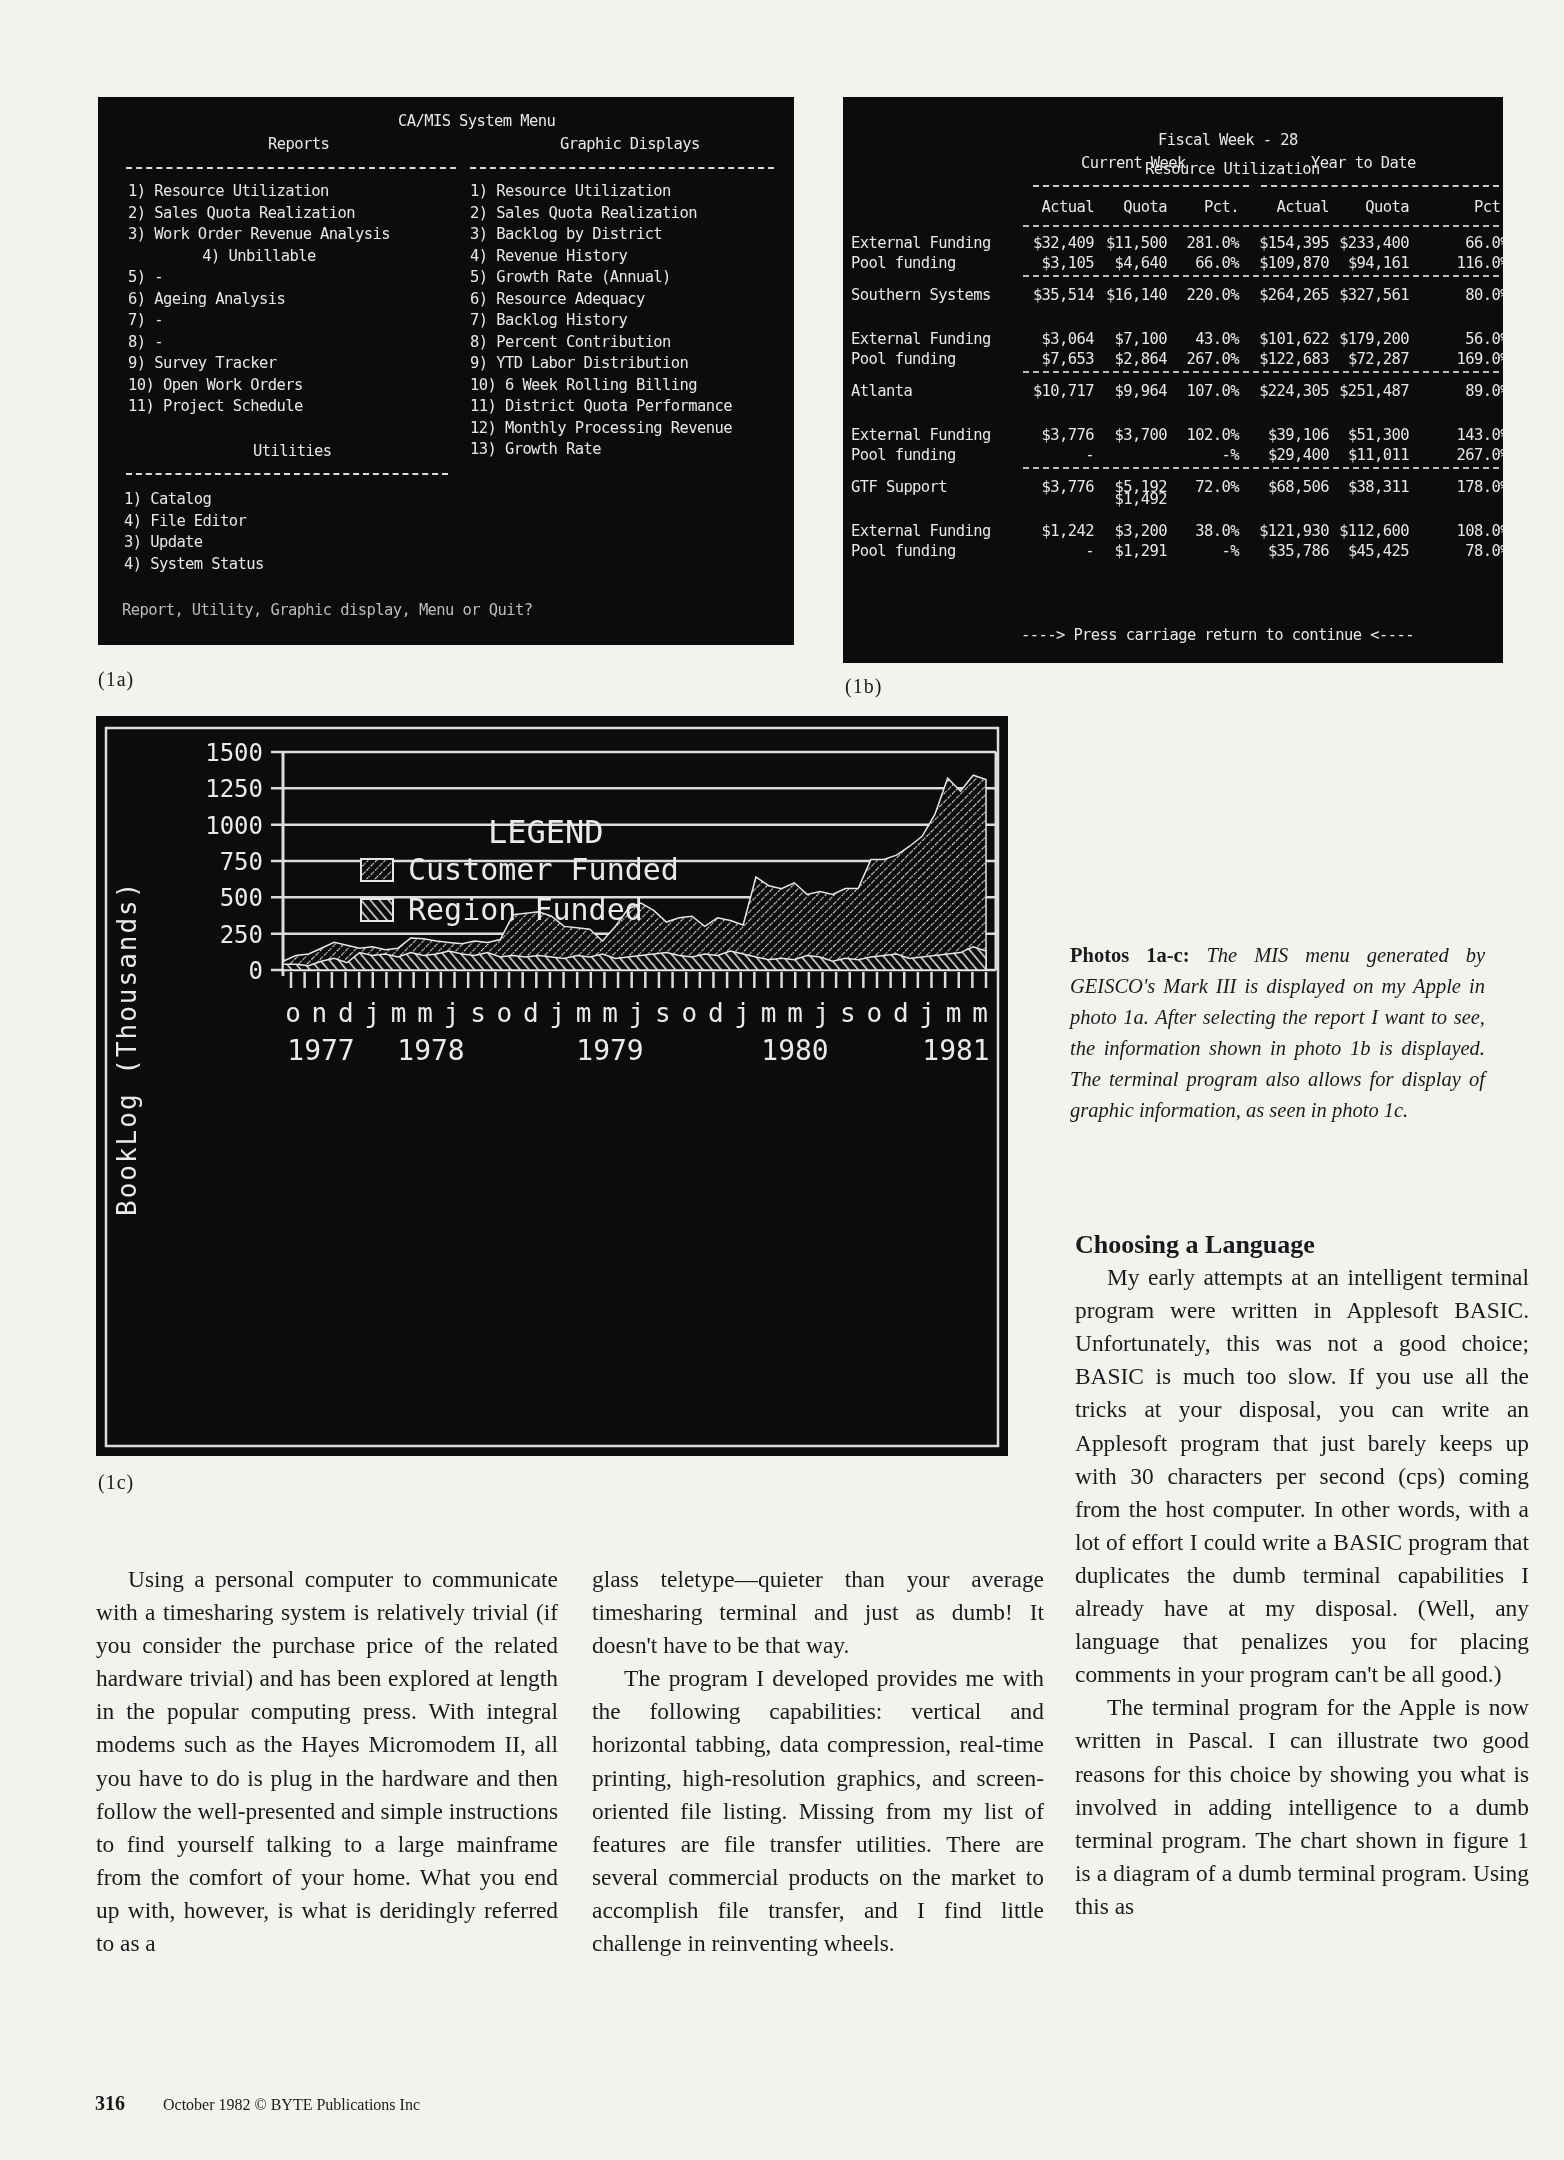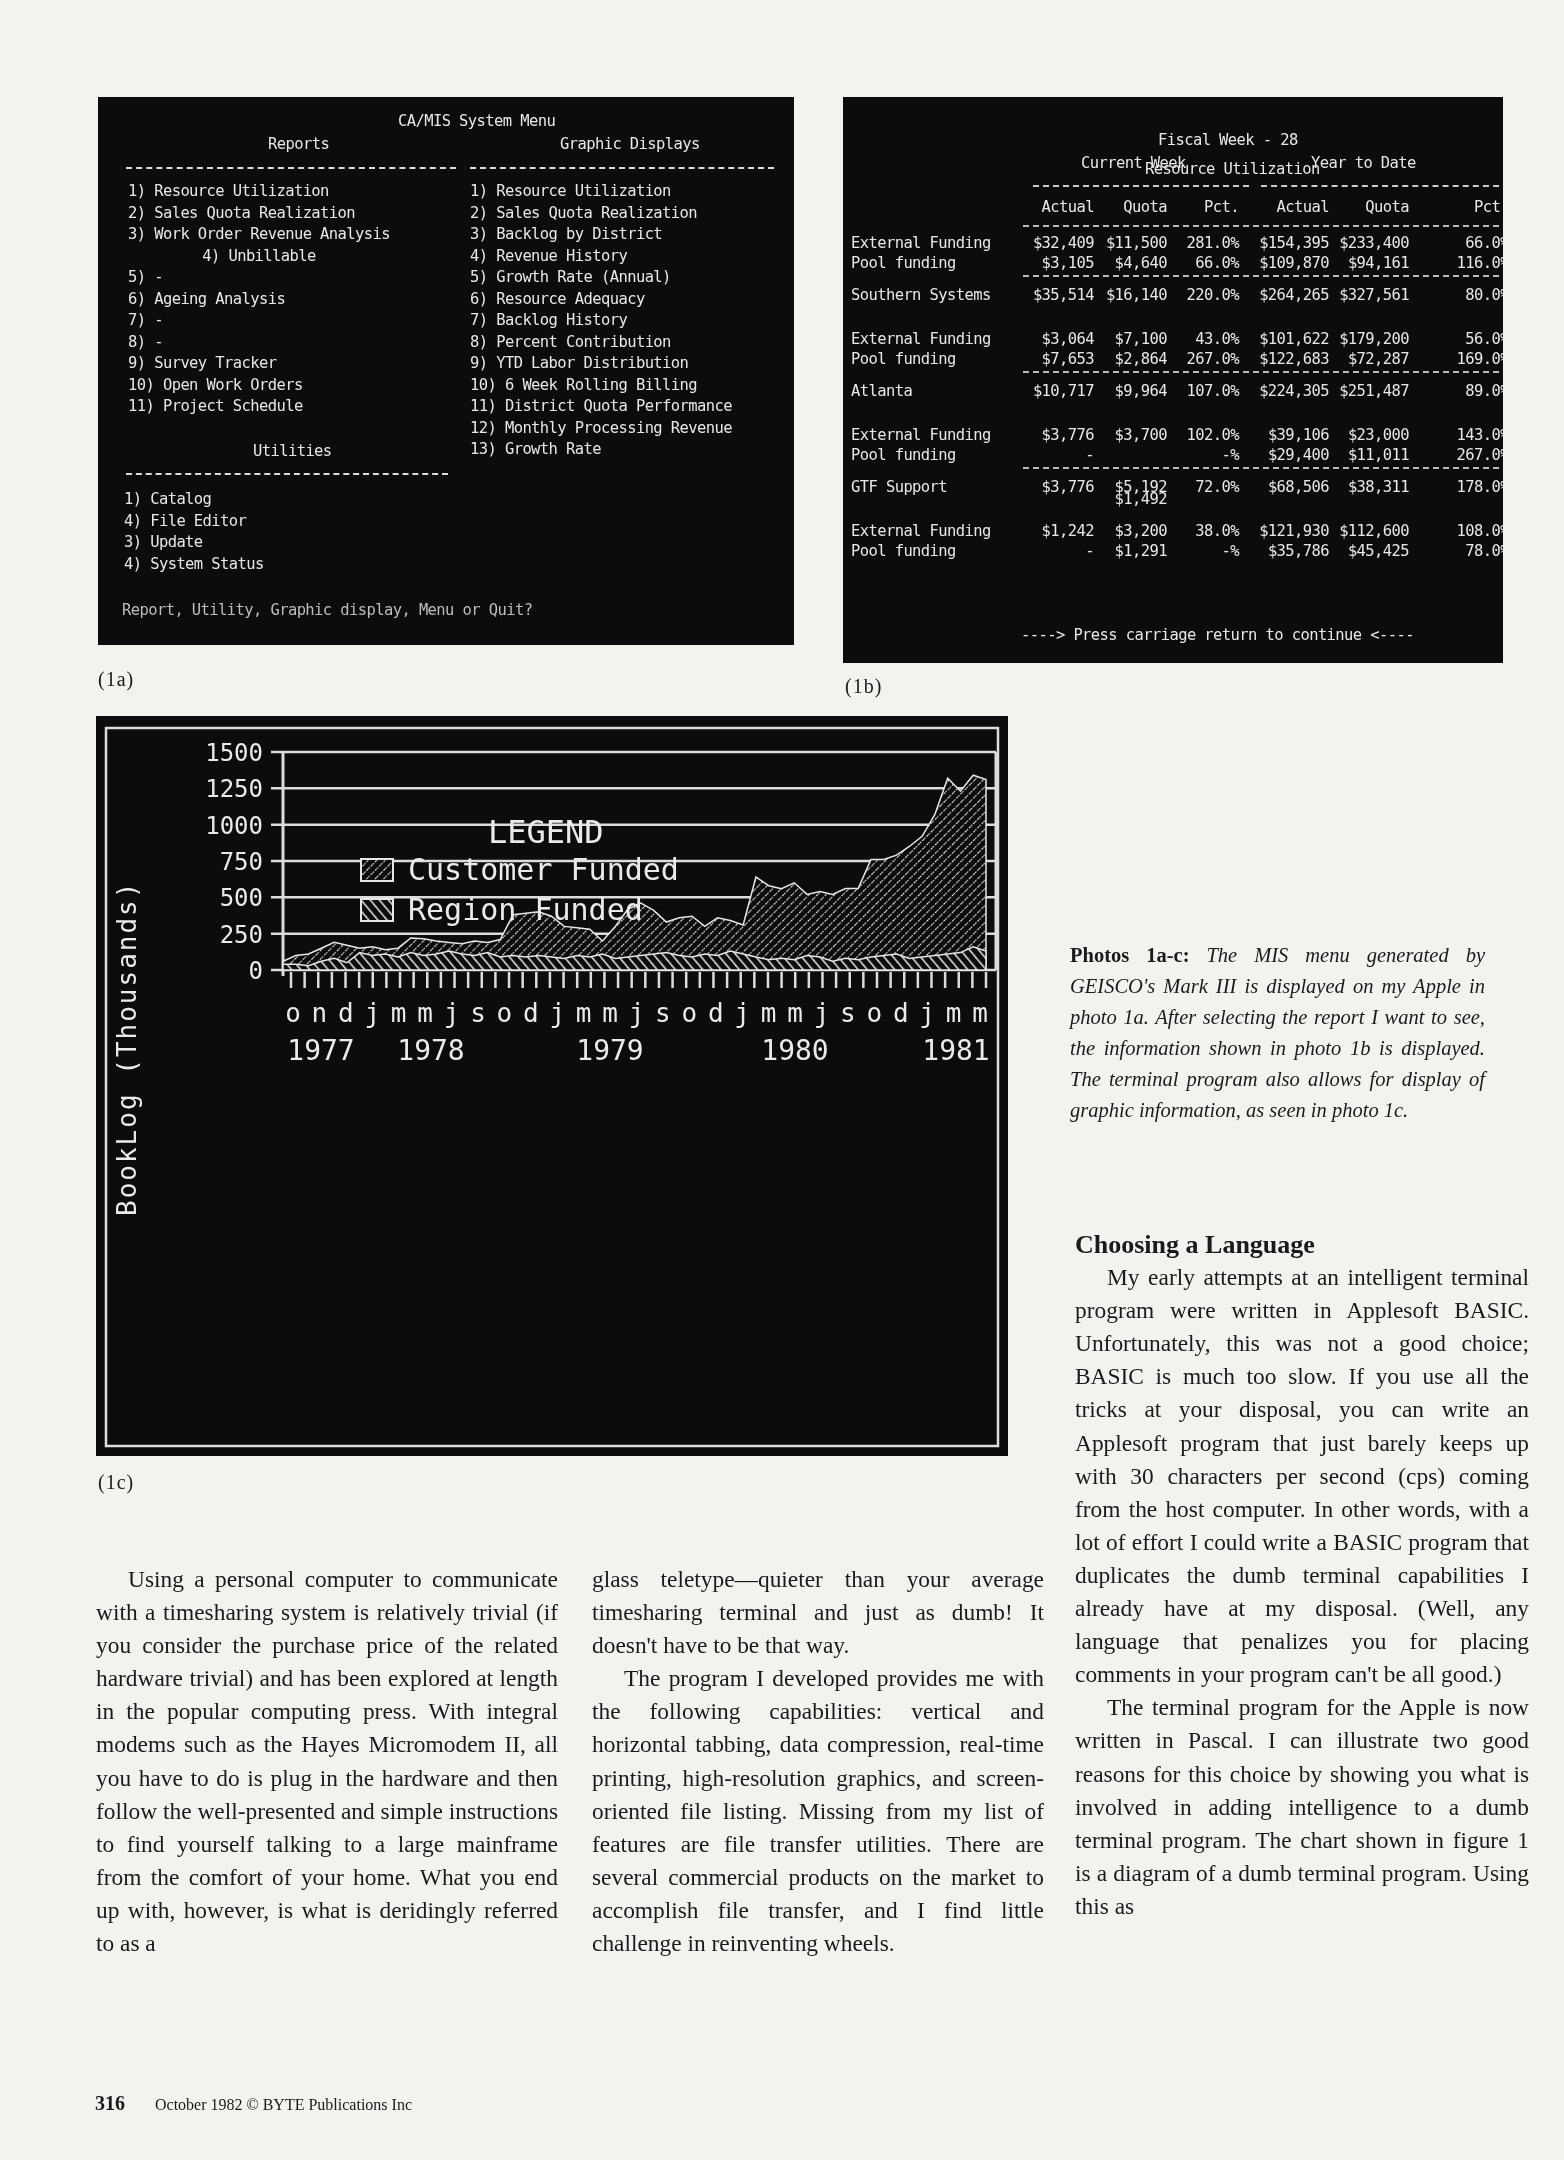--- a/index.html
+++ b/index.html
@@ -8,21 +8,21 @@
   .crt{font-family:"DejaVu Sans Mono","Liberation Mono",monospace;color:#e8e8e8;font-size:15.5px;line-height:21.5px;white-space:pre;position:absolute;letter-spacing:-0.6px;transform:scaleY(1.05);}
   .dim{color:#bdbdbd;}
   .plabel{position:absolute;font-family:"Liberation Serif",serif;font-size:20px;letter-spacing:1px;}
   .col{position:absolute;font-size:23.4px;line-height:33.1px;text-align:justify;}
   .col p{margin:0;text-indent:32px;}
   .col p.noindent{text-indent:0;}
   .caption{position:absolute;left:1070px;top:940px;width:415px;font-size:20.5px;line-height:31px;font-style:italic;text-align:justify;}
   .caption b{font-style:normal;}
   h3{margin:0;font-size:26px;font-family:"Liberation Serif",serif;font-weight:bold;}
   .footer{position:absolute;left:95px;top:2092px;font-size:16px;}
-  .footer .pg{font-weight:bold;font-size:20px;margin-right:26px;}
+  .footer .pg{font-weight:bold;font-size:20px;margin-right:34px;}
   svg text{font-family:"DejaVu Sans Mono","Liberation Mono",monospace;fill:#eaeaea;}
 </style>
 </head>
 <body>
 
 <div class="photo" style="left:98px;top:97px;width:696px;height:548px;">
   <div class="crt" style="left:300px;top:14px;">CA/MIS System Menu</div>
   <div class="crt" style="left:170px;top:37px;">Reports</div>
   <div class="crt" style="left:462px;top:37px;">Graphic Displays</div>
   <div style="position:absolute;left:28px;top:70px;width:330px;border-top:2px dashed #ddd;"></div>
@@ -124,21 +124,21 @@
       <div class="crt" style="top: 184px; right: 336px;">$9,964</div>
       <div class="crt" style="top: 184px; right: 264px;">107.0%</div>
       <div class="crt" style="top: 184px; right: 174px;">$224,305</div>
       <div class="crt" style="top: 184px; right: 94px;">$251,487</div>
       <div class="crt" style="top: 184px; right: -6px;">89.0%</div>
       <div class="crt" style="top: 228px; left: 8px;">External Funding</div>
       <div class="crt" style="top: 228px; right: 409px;">$3,776</div>
       <div class="crt" style="top: 228px; right: 336px;">$3,700</div>
       <div class="crt" style="top: 228px; right: 264px;">102.0%</div>
       <div class="crt" style="top: 228px; right: 174px;">$39,106</div>
-      <div class="crt" style="top: 228px; right: 94px;">$23,000</div>
+      <div class="crt" style="top: 228px; right: 94px;">$51,300</div>
       <div class="crt" style="top: 228px; right: -6px;">143.0%</div>
       <div class="crt" style="top: 248px; left: 8px;">Pool funding</div>
       <div class="crt" style="top: 248px; right: 409px;">-</div>
       <div class="crt" style="top: 248px; right: 336px; margin-top: 44px;">$1,492</div>
       <div class="crt" style="top: 248px; right: 264px;">-%</div>
       <div class="crt" style="top: 248px; right: 174px;">$29,400</div>
       <div class="crt" style="top: 248px; right: 94px;">$11,011</div>
       <div class="crt" style="top: 248px; right: -6px;">267.0%</div>
       <div style="position: absolute; left: 180px; width: 476px; top: 270px; border-top: 2px dashed rgb(187, 187, 187);"></div>
       <div class="crt" style="top: 280px; left: 8px;">GTF Support</div>

